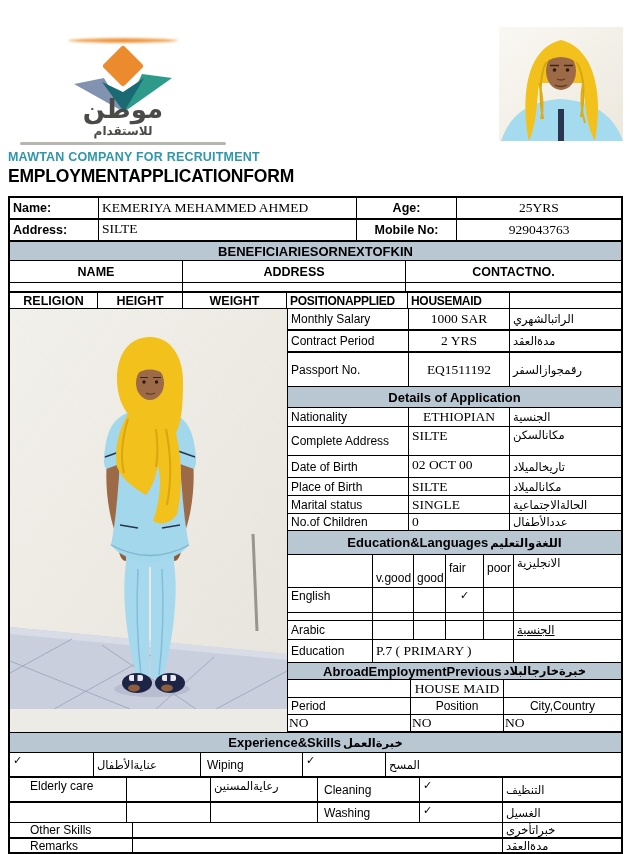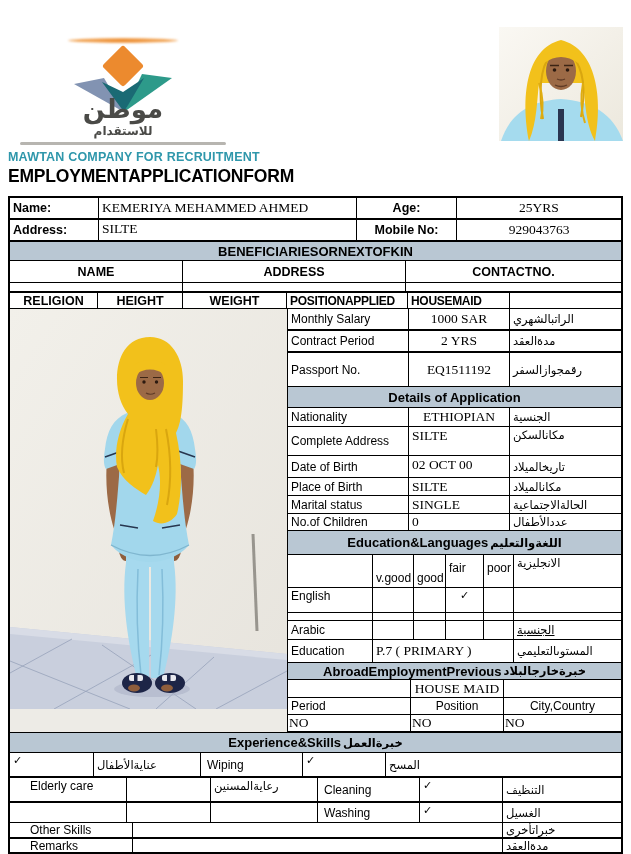--- a/index.html
+++ b/index.html
@@ -281,21 +281,20 @@
           <div class="c fl" style="flex:0 0 85px">Arabic</div>
           <div class="c" style="flex:0 0 41px"></div>
           <div class="c" style="flex:0 0 32px"></div>
           <div class="c" style="flex:0 0 38px"></div>
           <div class="c" style="flex:0 0 30px"></div>
           <div class="c ar rt u nr" dir="rtl" style="flex:1">الجنسية</div>
         </div>
         <div class="row" style="height:23px">
           <div class="c fl" style="flex:0 0 85px">Education</div>
           <div class="c fv" style="flex:0 0 141px">P.7 ( PRIMARY )</div>
-          <div class="c ar rt nr" dir="rtl" style="flex:1">المستوىالتعليمي</div>
         </div>
 
         <div class="row sect" style="height:17px">
           <span>AbroadEmploymentPrevious</span>
           <span class="sect-ar" dir="rtl">خبرةخارجالبلاد</span>
         </div>
         <div class="row" style="height:18px">
           <div class="c" style="flex:0 0 123px"></div>
           <div class="c fv ctr" style="flex:0 0 93px">HOUSE MAID</div>
           <div class="c nr" style="flex:1"></div>

